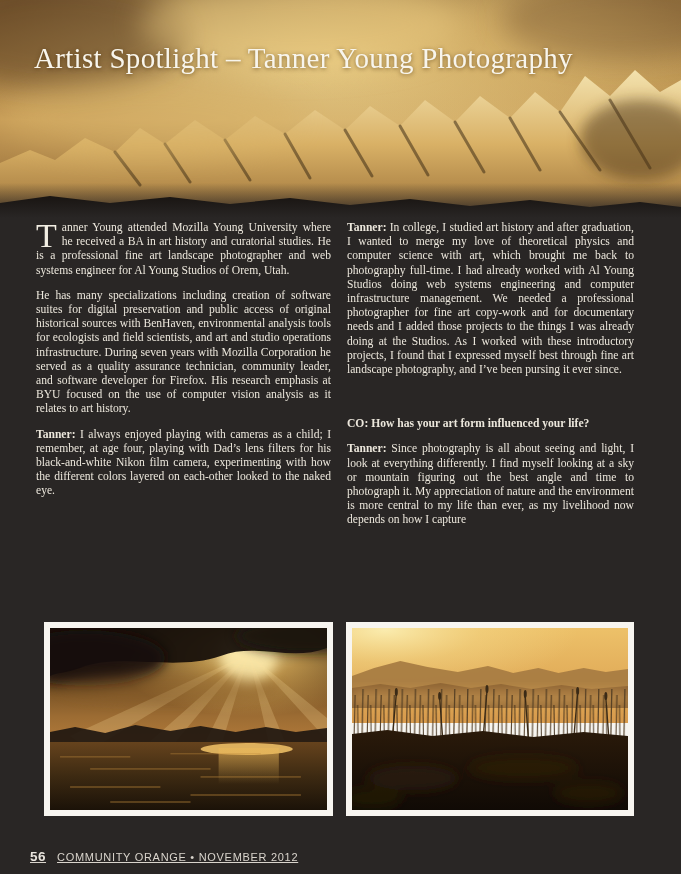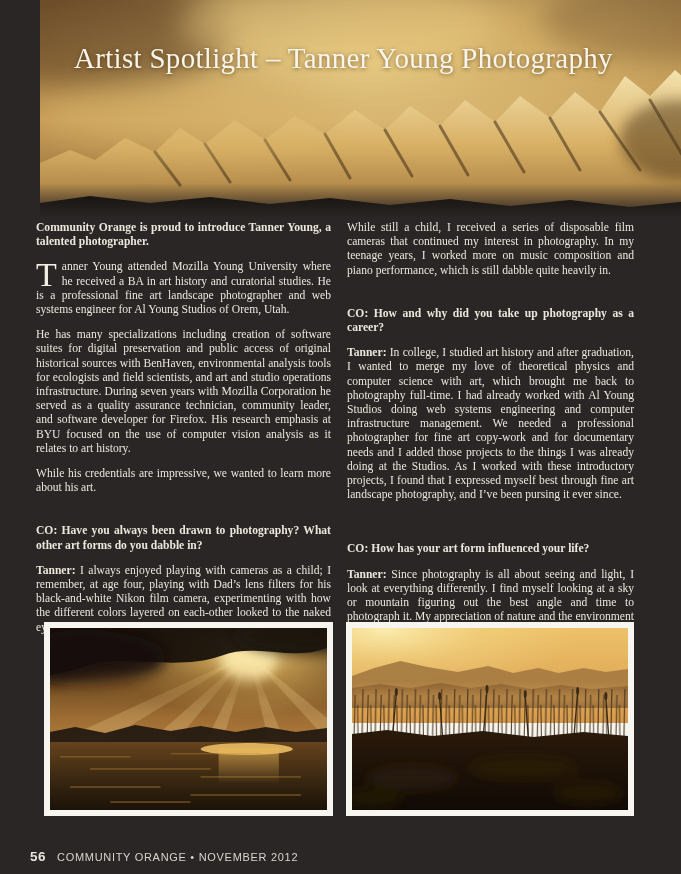--- a/index.html
+++ b/index.html
@@ -3,21 +3,21 @@
 <meta charset="utf-8">
 <style>
   html,body{margin:0;padding:0;}
   body{background:#111;}
   .page{
     position:relative;width:681px;height:874px;margin:0 auto;
     background:#292625;overflow:hidden;
     font-family:"Liberation Serif", serif;
   }
   
-  .header-art{position:absolute;top:0;left:0;width:632px;height:218px;margin-left:40px;}
+  .header-art{position:absolute;top:0;left:0;width:632px;height:218px;}
   .header-art svg{display:block;}
   .page-title{
     position:absolute;left:34px;top:42px;margin:0;
     font-family:"Liberation Serif", serif;font-weight:400;
     font-size:29px;letter-spacing:0.3px;color:#f8f5ec;
     text-shadow:0 1px 4px rgba(70,45,10,0.65);
     white-space:nowrap;
   }
   
   .col{position:absolute;top:221px;color:#ece7dc;}
@@ -41,21 +41,21 @@
     box-sizing:border-box;top:622px;height:194px;
   }
   .photo-left{left:44px;width:289px;}
   .photo-right{left:346px;width:288px;}
   .photo svg{display:block;width:100%;height:100%;}
   
   .footer{
     position:absolute;left:30px;right:64px;top:849px;
     display:flex;justify-content:space-between;align-items:center;
     font-family:"Liberation Sans", sans-serif;
-    color:#d9d4cc;font-size:11px;letter-spacing:0.7px;
+    color:#d9d4cc;font-size:11px;letter-spacing:0.7px;text-decoration:underline;
   }
   .footer .pageno{
     font-weight:bold;font-size:13.5px;color:#e9e5de;
     margin-right:11px;letter-spacing:0.5px;
   }
   .footer .left-group{display:flex;align-items:baseline;}
 </style>
 </head>
 <body>
 
@@ -115,31 +115,26 @@
       </g>
       <ellipse cx="640" cy="140" rx="60" ry="40" fill="#4a3219" opacity="0.5" filter="url(#blur7)"></ellipse>
       <ellipse cx="150" cy="118" rx="150" ry="40" fill="#d8b267" opacity="0.45" filter="url(#blur14)"></ellipse>
       <path d="M0,203 L50,196 110,203 170,197 230,204 290,198 350,205 410,199 470,206 530,200 590,207 640,202 681,207 L681,218 L0,218 Z" fill="#0f0a06"></path>
       <rect y="183" width="681" height="35" fill="url(#fade)"></rect>
     </svg>
     <h1 class="page-title">Artist Spotlight – Tanner Young Photography</h1>
   </div>
 
   <section class="col col-left">
-    <p class="lead">Community Orange is proud to introduce Tanner Young, a talented photographer.</p>
     <p><span class="dropcap">T</span><span>anner Young attended Mozilla Young University where he received a BA in art history and curatorial studies. He is a professional fine art landscape photographer and web systems engineer for Al Young Studios of Orem, Utah.</span></p>
     <p>He has many specializations including creation of software suites for digital preservation and public access of original historical sources with BenHaven, environmental analysis tools for ecologists and field scientists, and art and studio operations infrastructure. During seven years with Mozilla Corporation he served as a quality assurance technician, community leader, and software developer for Firefox. His research emphasis at BYU focused on the use of computer vision analysis as it relates to art history.</p>
-    <p>While his credentials are impressive, we wanted to learn more about his art.</p>
-    <p class="q">CO: Have you always been drawn to photography? What other art forms do you dabble in?</p>
     <p><span class="bold">Tanner:</span><span> I always enjoyed playing with cameras as a child; I remember, at age four, playing with Dad’s lens filters for his black-and-white Nikon film camera, experimenting with how the different colors layered on each-other looked to the naked eye.</span></p>
   </section>
 
   <section class="col col-right">
-    <p>While still a child, I received a series of disposable film cameras that continued my interest in photography. In my teenage years, I worked more on music composition and piano performance, which is still dabble quite heavily in.</p>
-    <p class="q">CO: How and why did you take up photography as a career?</p>
     <p><span class="bold">Tanner:</span><span> In college, I studied art history and after graduation, I wanted to merge my love of theoretical physics and computer science with art, which brought me back to photography full-time. I had already worked with Al Young Studios doing web systems engineering and computer infrastructure management. We needed a professional photographer for fine art copy-work and for documentary needs and I added those projects to the things I was already doing at the Studios. As I worked with these introductory projects, I found that I expressed myself best through fine art landscape photography, and I’ve been pursing it ever since.</span></p>
     <p class="q q2">CO: How has your art form influenced your life?</p>
     <p><span class="bold">Tanner:</span><span> Since photography is all about seeing and light, I look at everything differently. I find myself looking at a sky or mountain figuring out the best angle and time to photograph it. My appreciation of nature and the environment is more central to my life than ever, as my livelihood now depends on how I capture</span></p>
   </section>
 
   <figure class="photo photo-left">
     <svg viewBox="0 0 276 182" preserveAspectRatio="none" aria-hidden="true">
       <defs>
         <linearGradient id="lsky" x1="0" y1="0" x2="0" y2="1">
           <stop offset="0" stop-color="#241b12"></stop>

